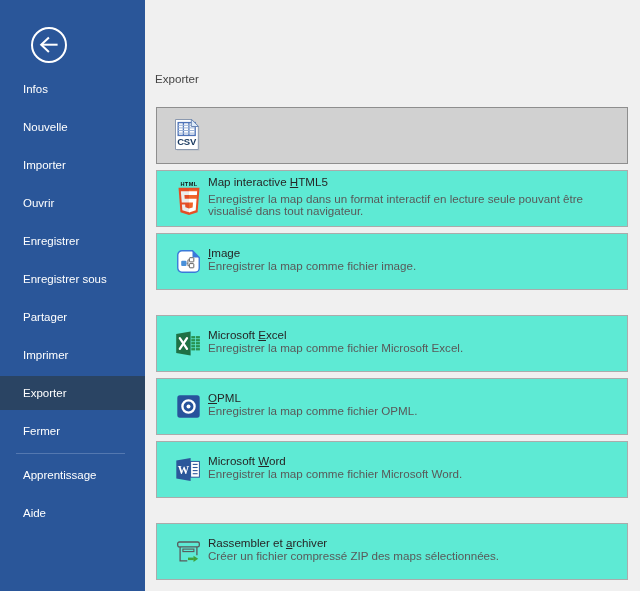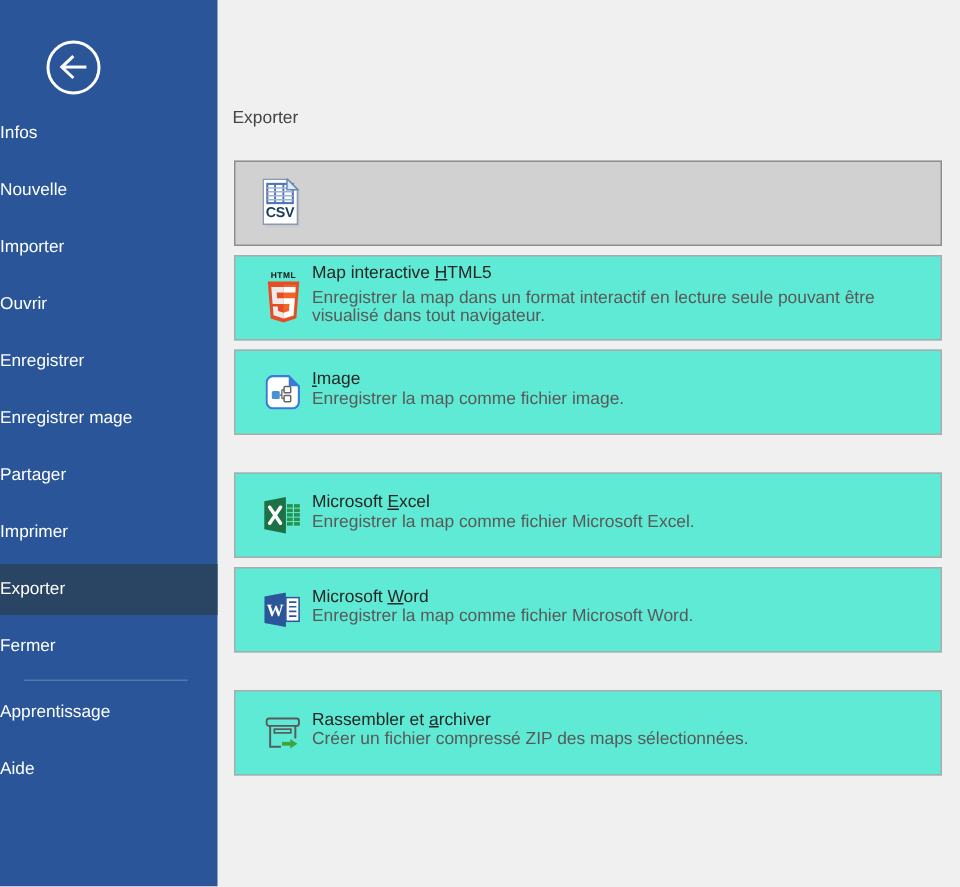--- a/index.html
+++ b/index.html
@@ -1,21 +1,21 @@
 <!DOCTYPE html>
 <html><head>
 <meta charset="utf-8">
 <style>
 *{margin:0;padding:0;box-sizing:border-box}
 html,body{width:640px;height:591px;overflow:hidden}
 body{font-family:"Liberation Sans",sans-serif;background:#f0f0f0;position:relative}
 .sidebar{position:absolute;left:0;top:0;width:145px;height:591px;background:#2a5699}
 .back{position:absolute;left:14px;top:10px;width:70px;height:70px}
 .nav{position:absolute;top:70px;left:0;width:145px;display:flex;flex-direction:column}
-.item{height:34px;margin:2px 0;display:flex;align-items:center;color:#fff;font-size:11.5px;white-space:nowrap}
+.item{height:34px;margin:2px 0;display:flex;align-items:center;padding-left:23px;color:#fff;font-size:11.5px;white-space:nowrap}
 .item.active{background:#2a4463}
 .sep{border:none;border-top:1px solid #5478b0;margin:3px 20px 2px 16px}
 .content{position:absolute;left:145px;top:0;width:495px;height:591px}
 .heading{position:absolute;left:10px;top:72px;font-size:11.6px;color:#444;line-height:13px}
 .list{position:absolute;left:11px;top:107px;width:472px}
 .btn{width:472px;height:57px;border:1px solid #ababab;background:#5eead4;margin-bottom:6px;display:flex;align-items:center;padding-left:11px;padding-bottom:6px}
 .btn.sel{background:#d1d1d1;border-color:#8e8e8e}
 .btn.gap{margin-bottom:25px}
 .ic{width:32px;display:flex;justify-content:flex-end;flex:none;position:relative;top:3px}
 .tx{margin-left:8px;width:427px}
@@ -31,21 +31,21 @@
     <circle cx="35" cy="35" r="17" fill="none" stroke="#fff" stroke-width="2"></circle>
     <line x1="27.2" y1="34.7" x2="43.6" y2="34.7" stroke="#fff" stroke-width="2"></line>
     <polyline points="34.9,27.4 27.2,34.7 34.9,42" fill="none" stroke="#fff" stroke-width="2"></polyline>
   </svg>
   <div class="nav">
     <div class="item">Infos</div>
     <div class="item">Nouvelle</div>
     <div class="item">Importer</div>
     <div class="item">Ouvrir</div>
     <div class="item">Enregistrer</div>
-    <div class="item">Enregistrer mage</div>
+    <div class="item">Enregistrer sous</div>
     <div class="item">Partager</div>
     <div class="item">Imprimer</div>
     <div class="item active">Exporter</div>
     <div class="item">Fermer</div>
     <hr class="sep">
     <div class="item">Apprentissage</div>
     <div class="item">Aide</div>
   </div>
 </div>
 <div class="content">
@@ -125,20 +125,33 @@
             <rect x="15.3" y="17.1" width="3.9" height="2.3"></rect>
               <rect x="20" y="17.1" width="3.9" height="2.3"></rect>
           </g>
         </svg>
       </div>
       <div class="tx">
         <div class="t">Microsoft <u>E</u>xcel</div>
         <div class="d">Enregistrer la map comme fichier Microsoft Excel.</div>
       </div>
     </div>
+    <div class="btn">
+      <div class="ic">
+        <svg width="23" height="23">
+          <rect x="0.3" y="0.3" width="22.4" height="22.4" rx="2.6" fill="#28539c"></rect>
+          <circle cx="11.5" cy="11.5" r="6.1" fill="none" stroke="#fff" stroke-width="2.3"></circle>
+          <circle cx="11.5" cy="11.5" r="2" fill="#fff"></circle>
+        </svg>
+      </div>
+      <div class="tx">
+        <div class="t"><u>O</u>PML</div>
+        <div class="d">Enregistrer la map comme fichier OPML.</div>
+      </div>
+    </div>
     <div class="btn gap">
       <div class="ic">
         <svg width="24" height="23">
           <rect x="14.6" y="3.4" width="8.8" height="15.8" fill="#fff" stroke="#2b579a" stroke-width="1"></rect>
           <g stroke="#2b579a" stroke-width="1.1">
             <line x1="16.7" y1="6.4" x2="21.6" y2="6.4"></line>
             <line x1="16.7" y1="9.5" x2="21.6" y2="9.5"></line>
             <line x1="16.7" y1="12.6" x2="21.6" y2="12.6"></line>
             <line x1="16.7" y1="15.7" x2="21.6" y2="15.7"></line>
           </g>

